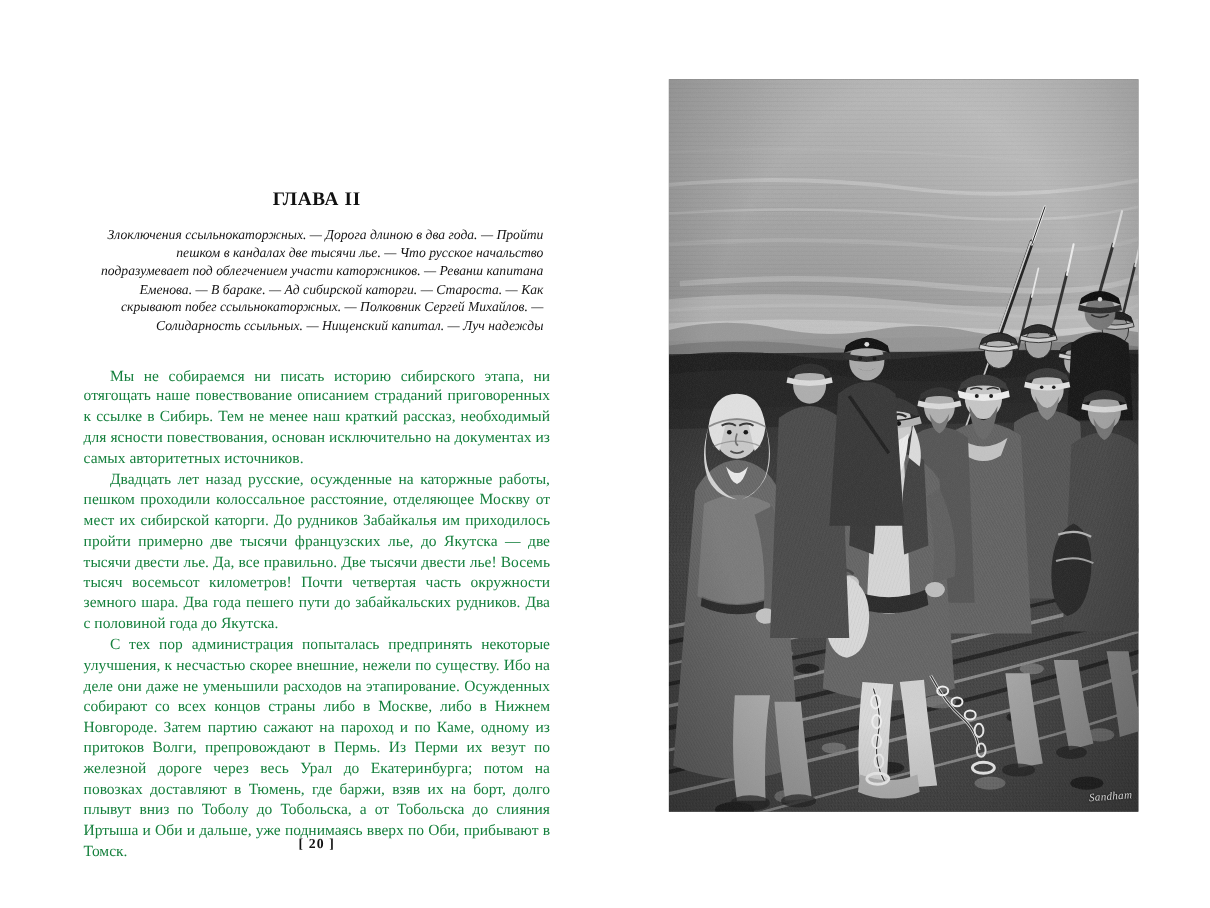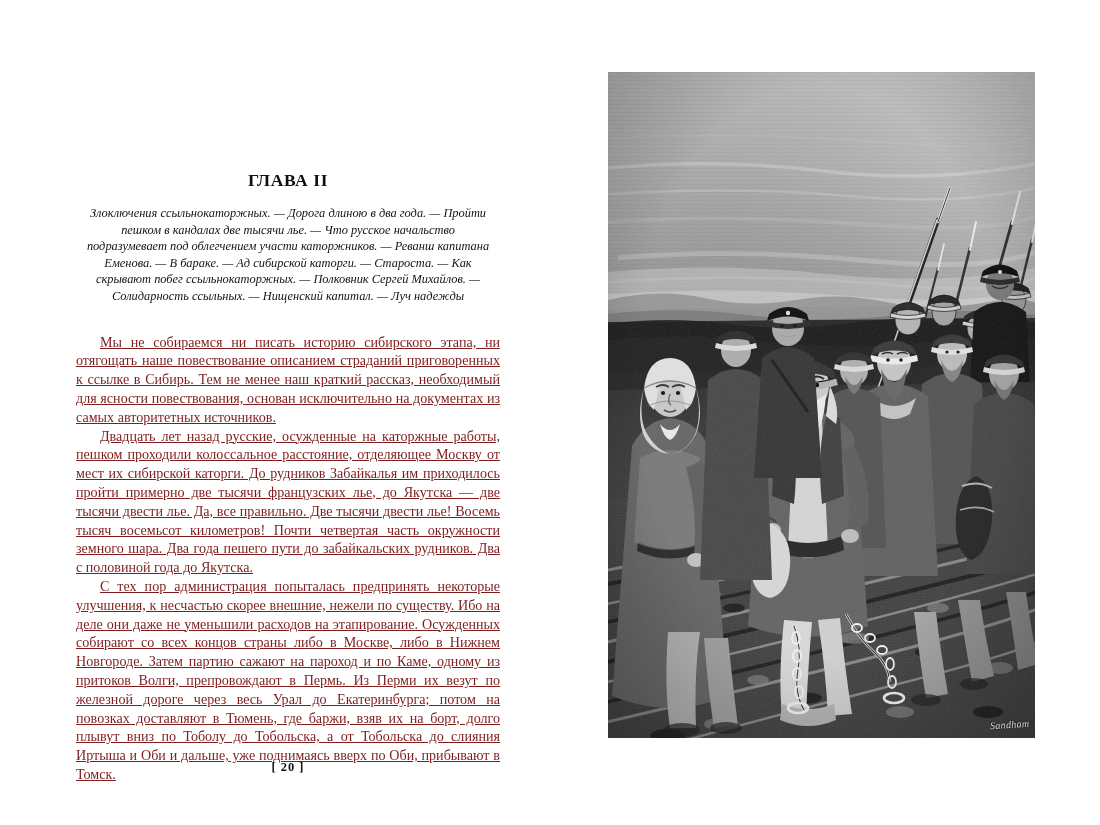--- a/index.html
+++ b/index.html
@@ -41,39 +41,38 @@
   .chapter-title {
     text-align: center;
     font-weight: bold;
     font-size: 17.5px;
     letter-spacing: 0.6px;
     margin: 0 0 14px 0;
     font-family: "Liberation Serif", "DejaVu Serif", serif;
   }
 
   .chapter-summary {
-    text-align: center;
+    text-align: right;
     font-style: italic;
     font-size: 12.4px;
     line-height: 16.6px;
     margin: 0 0 28px 0;
     padding: 0 6px;
     color: #141414;
   }
 
   .body-par {
     text-align: justify;
     text-justify: inter-word;
     font-size: 14.1px;
     line-height: 18.8px;
     margin: 0;
     text-indent: 24px;
     hyphens: manual;
-    color: #7f1d1d;
-    text-decoration: underline;
+    color: #15803d;
   }
 
   .page-number {
     position: absolute;
     left: 76px;
     top: 760px;
     width: 424px;
     text-align: center;
     font-size: 12.5px;
     font-weight: bold;

